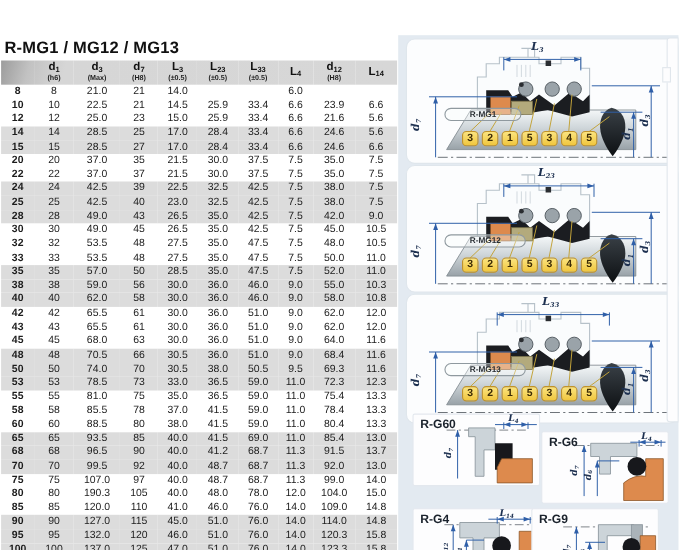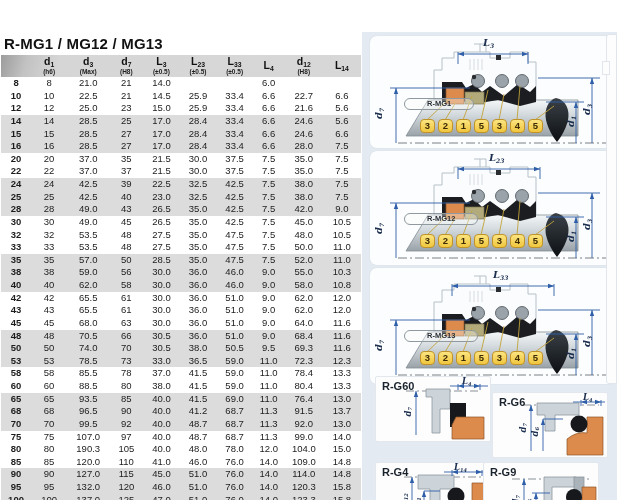--- a/index.html
+++ b/index.html
@@ -101,21 +101,21 @@
           </tr>
           <tr>
             <td class="rowhead">10</td>
             <td>10</td>
             <td>22.5</td>
             <td>21</td>
             <td>14.5</td>
             <td>25.9</td>
             <td>33.4</td>
             <td>6.6</td>
-            <td>22.7</td>
+            <td>23.9</td>
             <td>6.6</td>
           </tr>
           <tr>
             <td class="rowhead">12</td>
             <td>12</td>
             <td>25.0</td>
             <td>23</td>
             <td>15.0</td>
             <td>25.9</td>
             <td>33.4</td>
@@ -140,32 +140,20 @@
             <td>15</td>
             <td>28.5</td>
             <td>27</td>
             <td>17.0</td>
             <td>28.4</td>
             <td>33.4</td>
             <td>6.6</td>
             <td>24.6</td>
             <td>6.6</td>
           </tr>
-          <tr class="stripe">
-            <td class="rowhead">16</td>
-            <td>16</td>
-            <td>28.5</td>
-            <td>27</td>
-            <td>17.0</td>
-            <td>28.4</td>
-            <td>33.4</td>
-            <td>6.6</td>
-            <td>28.0</td>
-            <td>7.5</td>
-          </tr>
           <tr>
             <td class="rowhead">20</td>
             <td>20</td>
             <td>37.0</td>
             <td>35</td>
             <td>21.5</td>
             <td>30.0</td>
             <td>37.5</td>
             <td>7.5</td>
             <td>35.0</td>
@@ -357,20 +345,32 @@
             <td>78.5</td>
             <td>73</td>
             <td>33.0</td>
             <td>36.5</td>
             <td>59.0</td>
             <td>11.0</td>
             <td>72.3</td>
             <td>12.3</td>
           </tr>
           <tr>
+            <td class="rowhead">55</td>
+            <td>55</td>
+            <td>81.0</td>
+            <td>75</td>
+            <td>35.0</td>
+            <td>36.5</td>
+            <td>59.0</td>
+            <td>11.0</td>
+            <td>75.4</td>
+            <td>13.3</td>
+          </tr>
+          <tr>
             <td class="rowhead">58</td>
             <td>58</td>
             <td>85.5</td>
             <td>78</td>
             <td>37.0</td>
             <td>41.5</td>
             <td>59.0</td>
             <td>11.0</td>
             <td>78.4</td>
             <td>13.3</td>
@@ -389,21 +389,21 @@
           </tr>
           <tr class="stripe">
             <td class="rowhead">65</td>
             <td>65</td>
             <td>93.5</td>
             <td>85</td>
             <td>40.0</td>
             <td>41.5</td>
             <td>69.0</td>
             <td>11.0</td>
-            <td>76.4</td>
+            <td>85.4</td>
             <td>13.0</td>
           </tr>
           <tr class="stripe">
             <td class="rowhead">68</td>
             <td>68</td>
             <td>96.5</td>
             <td>90</td>
             <td>40.0</td>
             <td>41.2</td>
             <td>68.7</td>

